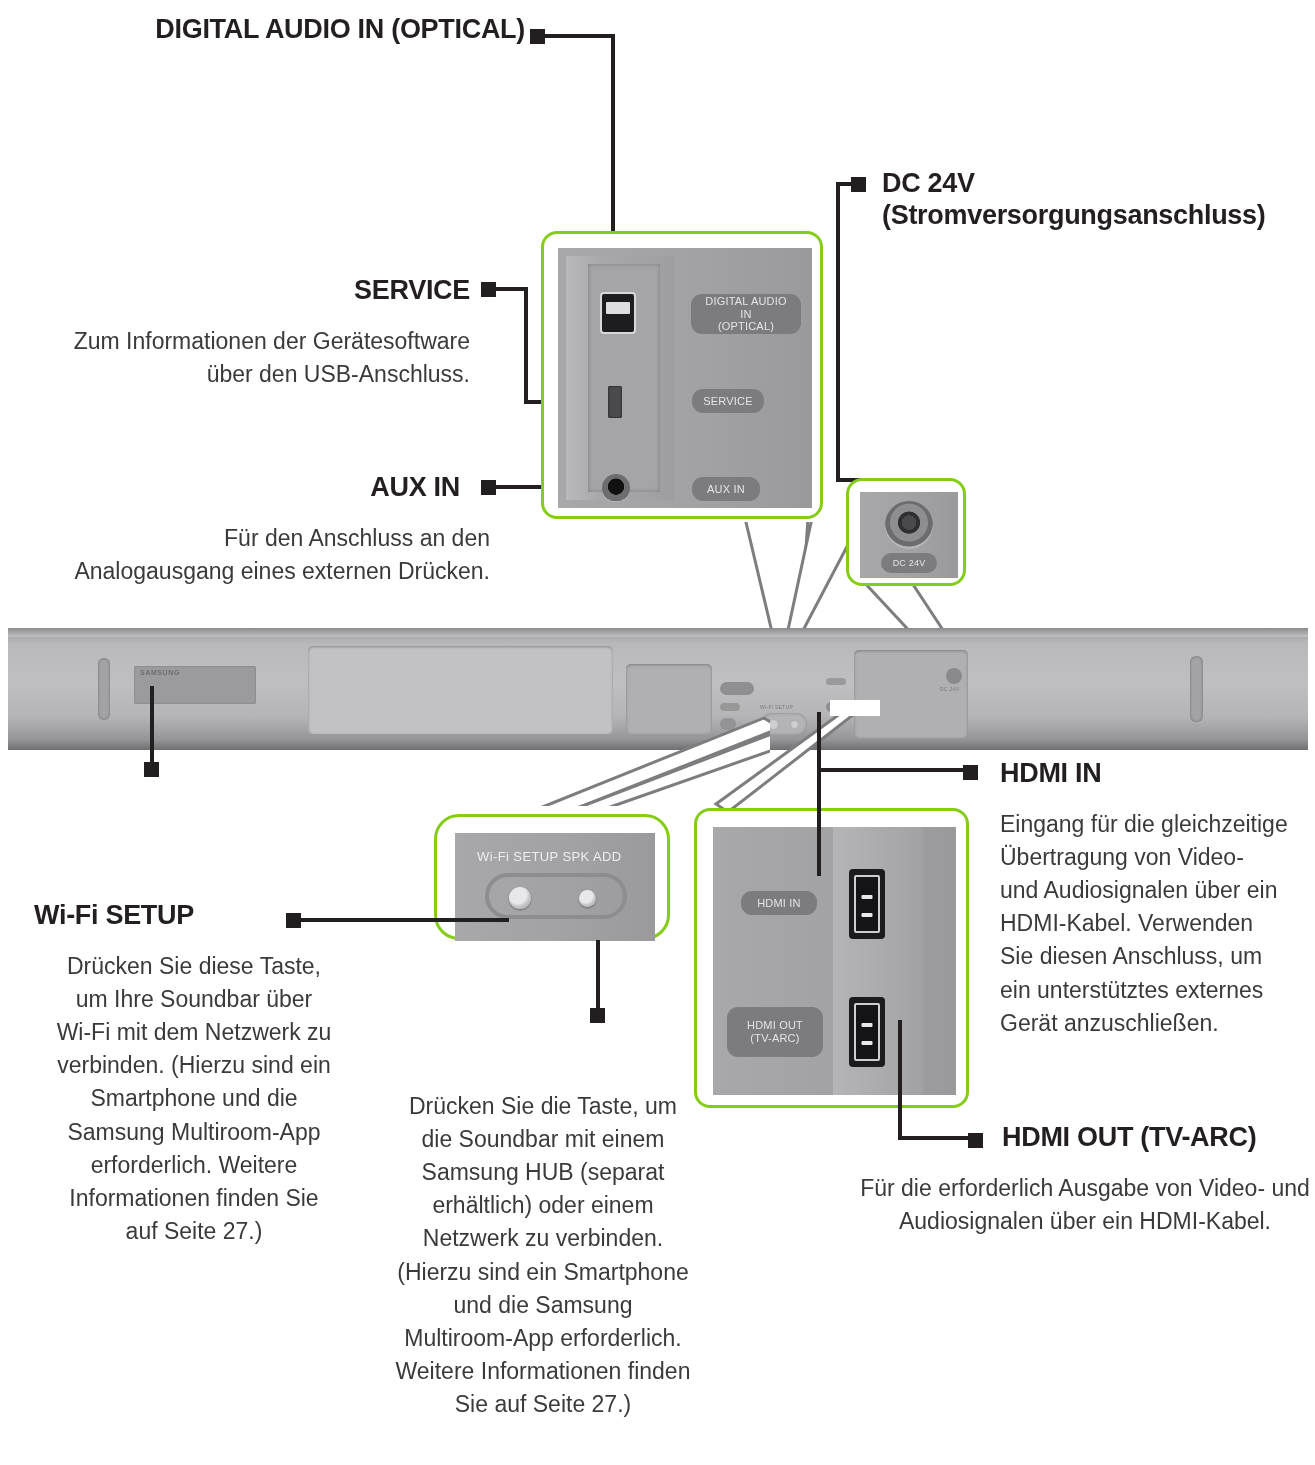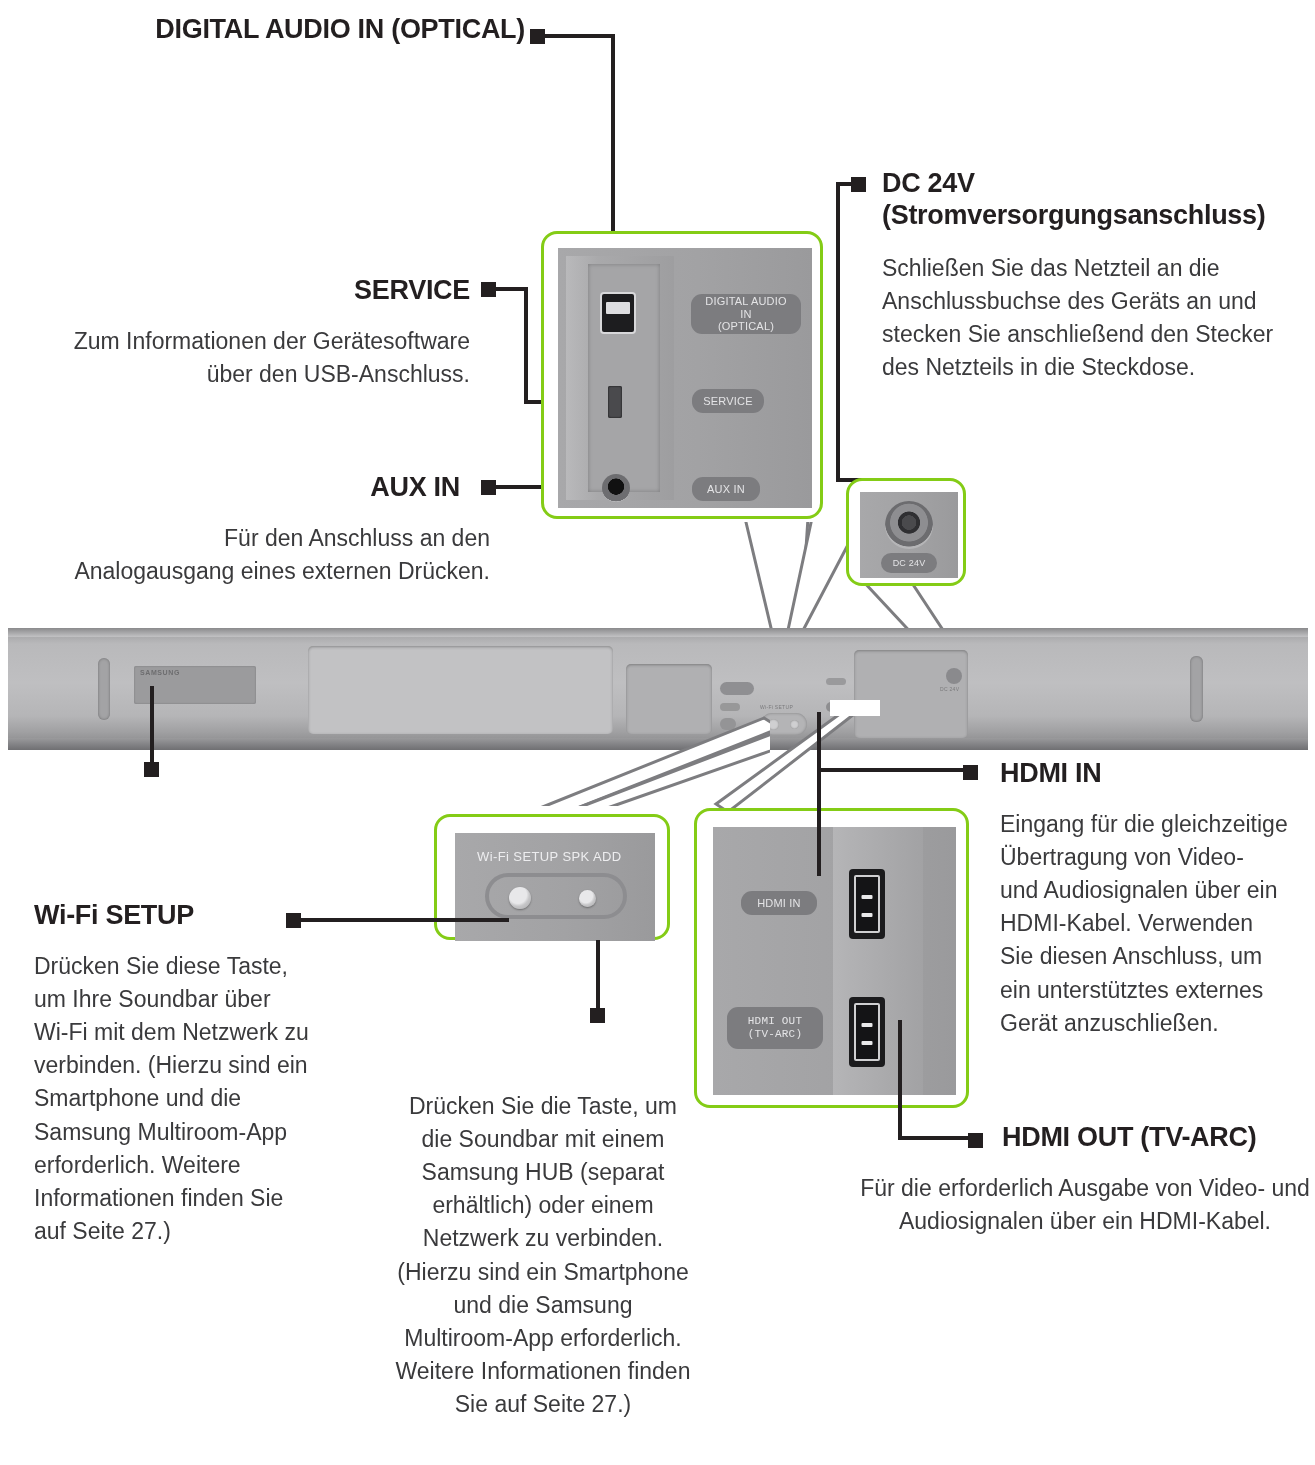--- a/index.html
+++ b/index.html
@@ -221,24 +221,20 @@
   <div class="bullet" style="left:481px; top:480px;"></div>
   <div class="lead" style="left:496px; top:485px; width:99px; height:4px;"></div>
 
   <div class="bullet" style="left:851px; top:177px;"></div>
   <div class="lead" style="left:836px; top:182px; width:18px; height:4px;"></div>
   <div class="lead" style="left:836px; top:182px; width:4px; height:300px;"></div>
   <div class="lead" style="left:836px; top:478px; width:82px; height:4px;"></div>
   <div class="lead" style="left:914px; top:478px; width:4px; height:54px;"></div>
   <div class="callout-title ta-left" style="left:882px; top:168px; width:425px;">DC 24V
 (Stromversorgungsanschluss)</div>
-  <div class="callout-body ta-left" style="left:882px; top:252px; width:425px;">Schließen Sie das Netzteil an die
-Anschlussbuchse des Geräts an und
-stecken Sie anschließend den Stecker
-des Netzteils in die Steckdose.</div>
 
   <svg class="tail" style="left:540px; top:500px; width:320px; height:170px;" viewBox="0 0 320 170">
     <polygon points="205,18 268,18 260,140 232,132" fill="#ffffff" stroke="#7d7d80" stroke-width="3"></polygon>
     <polygon points="272,18 322,18 258,140 248,130" fill="#ffffff" stroke="#7d7d80" stroke-width="3"></polygon>
     <rect x="200" y="0" width="130" height="22" fill="#ffffff"></rect>
   </svg>
 
   <div class="inset" style="left:541px; top:231px; width:282px; height:288px;">
     <div class="inset-plate" style="left:14px; top:14px; width:254px; height:260px;"></div>
 
@@ -305,33 +301,33 @@
 
   <div class="lead" style="left:150px; top:686px; width:4px; height:80px;"></div>
   <div class="bullet" style="left:144px; top:762px;"></div>
 
   <svg class="tail" style="left:430px; top:700px; width:340px; height:130px;" viewBox="0 0 340 130">
     <polygon points="334,18 350,28 112,122 100,112" fill="#ffffff" stroke="#7d7d80" stroke-width="3"></polygon>
     <polygon points="352,30 360,44 126,126 116,120" fill="#ffffff" stroke="#7d7d80" stroke-width="3"></polygon>
     <rect x="80" y="106" width="120" height="24" fill="#ffffff"></rect>
   </svg>
 
-  <div class="inset" style="left:434px; top:814px; width:236px; height:126px;">
+  <div class="inset" style="left:434px; top:814px; width:236px; height:126px;border-radius:25px;">
     <div class="inset-plate" style="left:18px; top:16px; width:200px; height:108px;"></div>
     <div class="btn-strip-text" style="left:40px; top:32px;">Wi-Fi SETUP SPK ADD</div>
     <div class="btn-outline" style="left:48px; top:56px; width:142px; height:46px;"></div>
     <div class="btn-round" style="left:72px; top:70px; width:22px; height:22px;"></div>
     <div class="btn-round" style="left:142px; top:73px; width:17px; height:17px;"></div>
   </div>
 
   <div class="bullet" style="left:286px; top:913px;"></div>
   <div class="lead" style="left:301px; top:918px; width:208px; height:4px;"></div>
 
   <div class="callout-title ta-left" style="left:34px; top:900px; width:300px;">Wi-Fi SETUP</div>
-  <div class="callout-body ta-left" style="left:34px; top:950px; width:320px;">Drücken Sie diese Taste,
+  <div class="callout-body ta-left" style="left:34px; top:950px; width:320px;text-align:center;">Drücken Sie diese Taste,
 um Ihre Soundbar über
 Wi-Fi mit dem Netzwerk zu
 verbinden. (Hierzu sind ein
 Smartphone und die
 Samsung Multiroom-App
 erforderlich. Weitere
 Informationen finden Sie
 auf Seite 27.)</div>
 
   <div class="lead" style="left:596px; top:940px; width:4px; height:72px;"></div>
@@ -363,21 +359,21 @@
       <div class="pinrow" style="top:26px;"></div>
       <div class="pinrow" style="top:44px;"></div>
     </div>
     <div class="port-hdmi" style="left:152px; top:186px; width:36px; height:70px;">
       <div class="hdmi-inner"></div>
       <div class="pinrow" style="top:26px;"></div>
       <div class="pinrow" style="top:44px;"></div>
     </div>
 
     <div class="port-label" style="left:44px; top:80px; width:76px; height:24px;">HDMI IN</div>
-    <div class="port-label" style="left:30px; top:196px; width:96px; height:42px; white-space:pre-line;font-family:Liberation Mono, monospace;">HDMI OUT
+    <div class="port-label" style="left:30px; top:196px; width:96px; height:50px; white-space:pre-line;">HDMI OUT
 (TV-ARC)</div>
   </div>
 
   <div class="lead" style="left:817px; top:712px; width:4px; height:56px;"></div>
   <div class="lead" style="left:817px; top:768px; width:150px; height:4px;"></div>
   <div class="bullet" style="left:963px; top:765px;"></div>
   <div class="lead" style="left:817px; top:768px; width:4px; height:108px;"></div>
 
   <div class="callout-title ta-left" style="left:1000px; top:758px; width:300px;">HDMI IN</div>
   <div class="callout-body ta-left" style="left:1000px; top:808px; width:310px;">Eingang für die gleichzeitige

